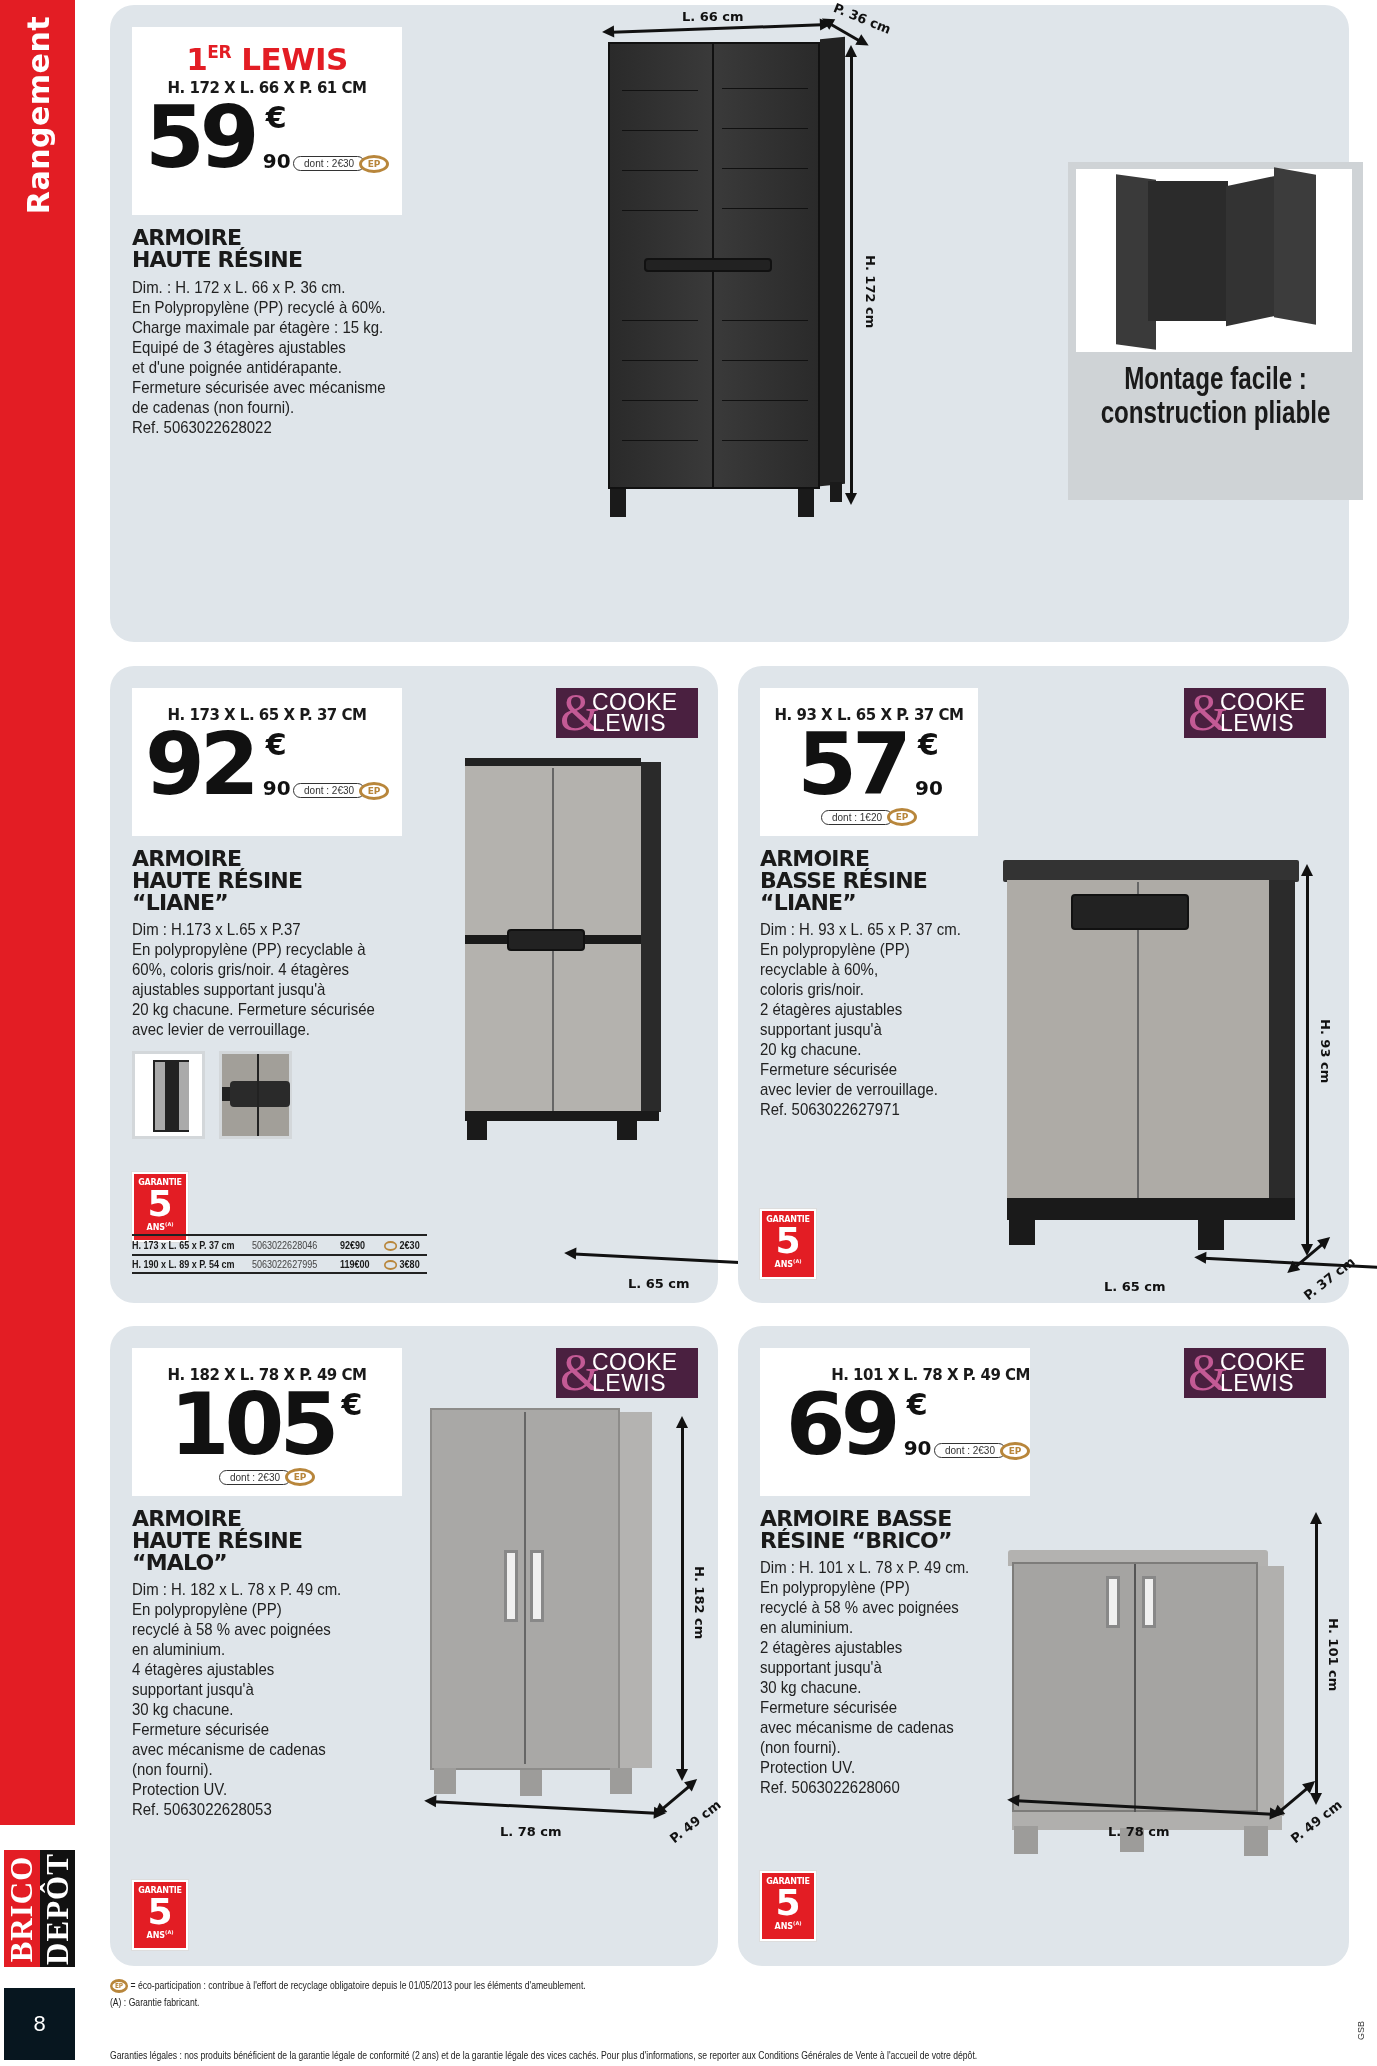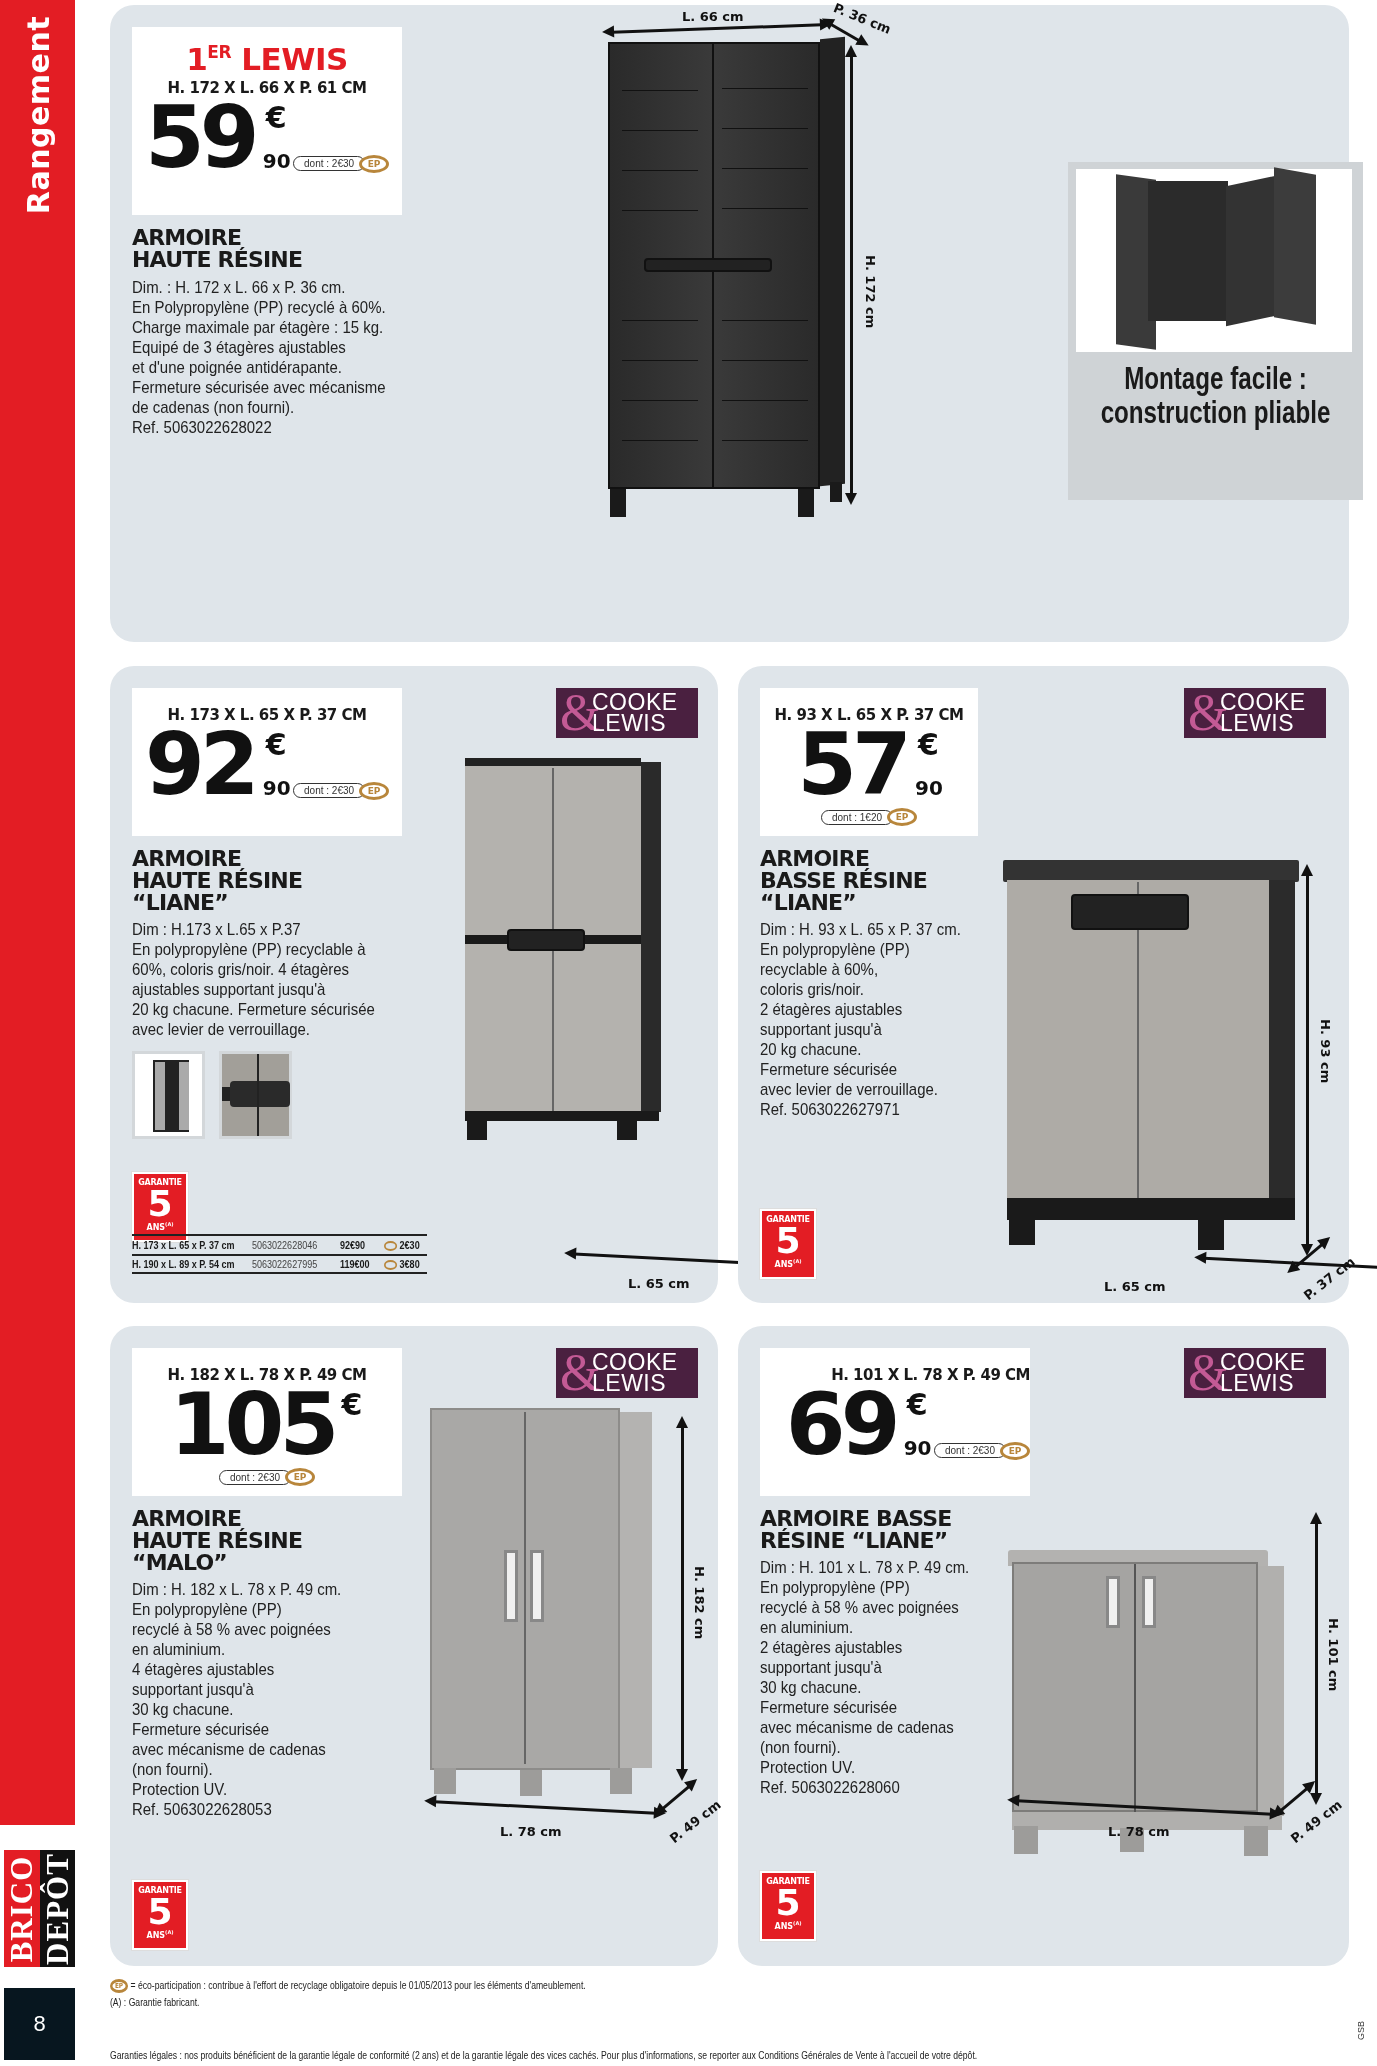--- a/index.html
+++ b/index.html
@@ -391,21 +391,21 @@
     <div class="price">
       <span>69</span><span class="euro">€</span><span class="cents">90</span>
     </div>
     <div class="eco">
       <span class="pill">dont : 2€30</span>
         <span class="ep-badge">EP</span>
     </div>
   </div>
   <div class="ptitle" style="left:22px; top:182px;">
     <div>ARMOIRE BASSE</div>
-    <div>RÉSINE “LIANE”</div>
+    <div>RÉSINE “BRICO”</div>
   </div>
   <div class="pdesc" style="left:22px; top:232px; width:250px;">Dim : H. 101 x L. 78 x P. 49 cm.
 En polypropylène (PP)
 recyclé à 58 % avec poignées
 en aluminium.
 2 étagères ajustables
 supportant jusqu'à
 30 kg chacune.
 Fermeture sécurisée
 avec mécanisme de cadenas

